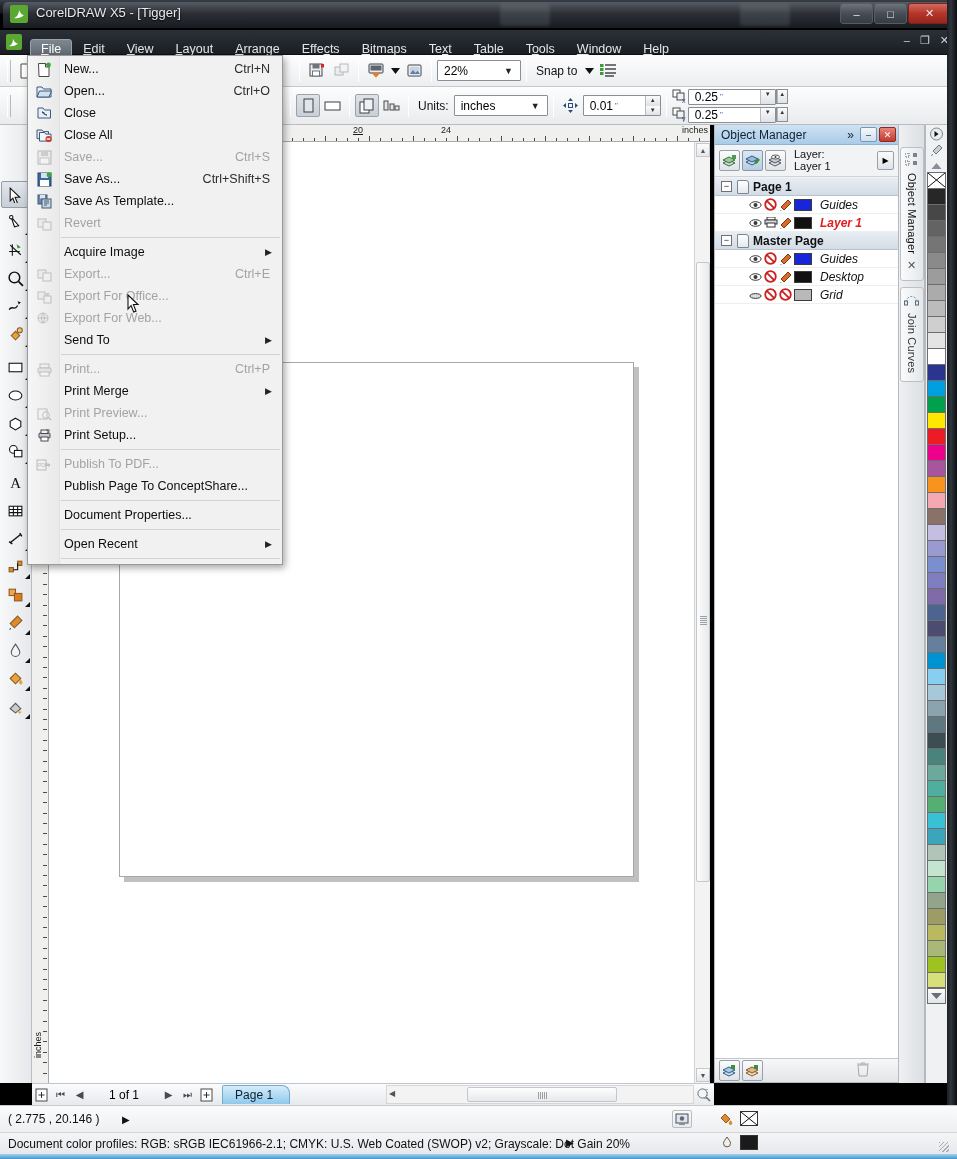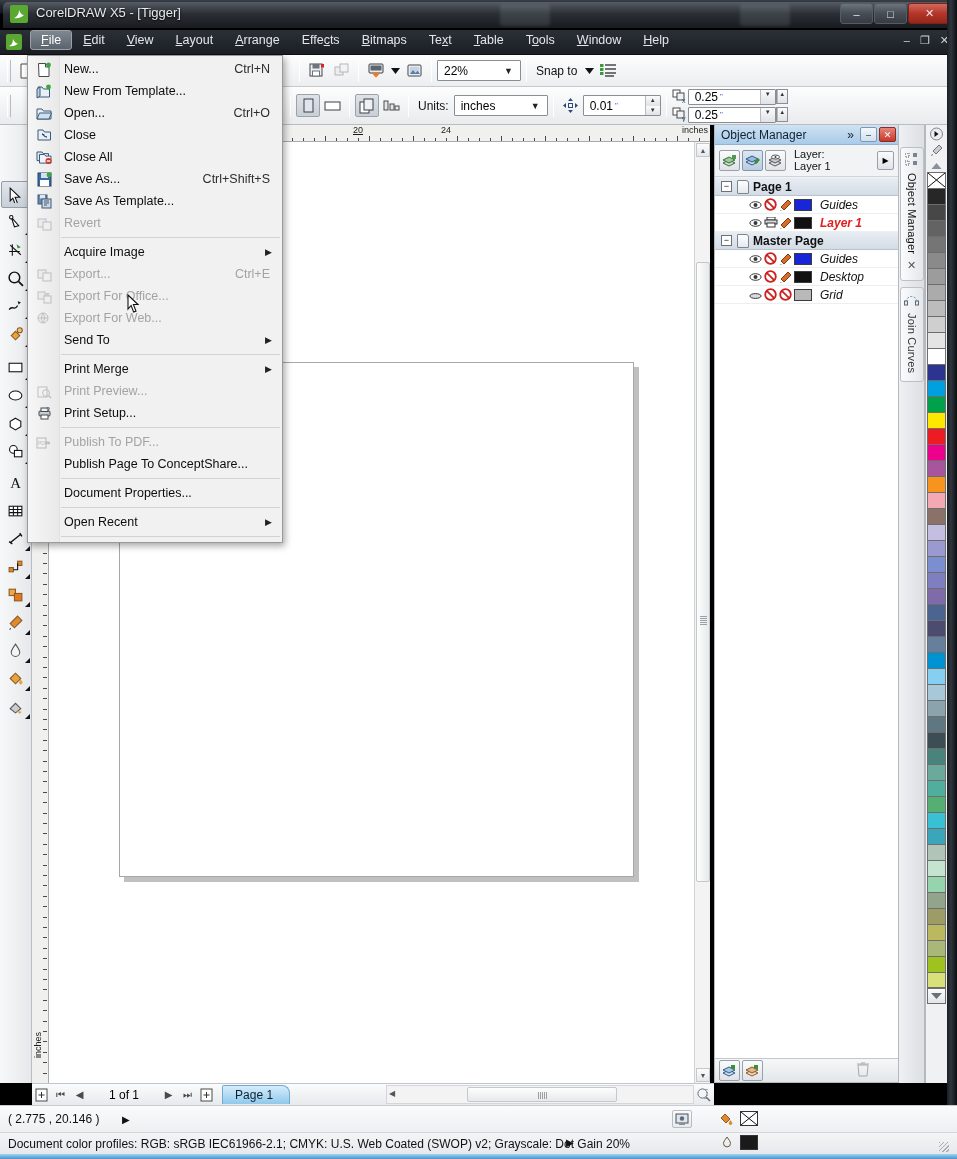--- a/index.html
+++ b/index.html
@@ -21,21 +21,21 @@
     background:linear-gradient(#6d747d,#474d55 50%,#373c43); display:flex;align-items:center;justify-content:center;
     color:#e9ebee; font-size:11px;}
   .winbtn.close{ width:43px; background:linear-gradient(#d26a5c,#b5352a 50%,#96261c); border-color:#7d2119;}
   .ghost-thumb{ position:absolute; top:4px; width:50px; height:22px; background:rgba(180,190,200,.14);
     border-radius:3px; filter:blur(1.4px); }
 
   
   .menubar{ position:absolute; left:0; top:30px; width:957px; height:25px;
     background:linear-gradient(#2b3037,#1b1f24); border-bottom:1px solid #0c0e11; }
   .mb-icon{ position:absolute; left:6px; top:4px; width:16px; height:16px;}
-  .menus{ position:absolute; left:30px; top:0; height:38px; display:flex; align-items:flex-start;}
+  .menus{ position:absolute; left:30px; top:0; height:38px; display:flex; align-items:center;}
   .menu-item{ padding:3px 11px; color:#e3e6e9; font-size:12.5px; white-space:nowrap; }
   .menu-item u{ text-decoration:underline; }
   .menu-item.open{ background:linear-gradient(#7f8890,#5b646d); border:1px solid #99a2ab;
     border-radius:3px; padding:2px 10px; color:#fff;}
   .mdi-btns{ position:absolute; right:8px; top:4px; display:flex; gap:10px; color:#cfd3d8; font-size:11px;}
 
   
   .stdbar{ position:absolute; left:0; top:55px; width:957px; height:32px;
     background:linear-gradient(#fdfdfd,#eceef0); border-bottom:1px solid #c6c9cd;}
   .propbar{ position:absolute; left:0; top:87px; width:957px; height:38px;
@@ -1098,30 +1098,20 @@
               <path d="M2.5 1.5h7l3.5 3.5v9.5h-10z" fill="#fff" stroke="#4a4a4a"></path>
               <path d="M9.5 1.5v3.5h3.5" fill="none" stroke="#4a4a4a"></path>
               <circle cx="12.5" cy="3" r="2.4" fill="#3aa83a"></circle>
             </svg>
           </span>
           <span>New...</span>
           <span class="acc">Ctrl+N</span>
         </div>
         <div class="fm-item">
           <span class="gi">
-            <svg width="16" height="16" viewBox="0 0 16 16">
-              <path d="M2 3h4l1.5 2h6v8H2z" fill="#e6eef6" stroke="#3c5a7a"></path>
-              <path d="M1 5l3-2v9l-3 2z" fill="#bcd0e2" stroke="#3c5a7a"></path>
-              <circle cx="12.5" cy="3" r="2.4" fill="#3aa83a"></circle>
-            </svg>
-          </span>
-          <span>New From Template...</span>
-        </div>
-        <div class="fm-item">
-          <span class="gi">
             <svg width="16" height="15" viewBox="0 0 16 15">
               <path d="M1 3h5l1.5 2h7.5v8H1z" fill="#e8eff6" stroke="#3c5a7a"></path>
               <path d="M1 13l2.5-6h12l-2.5 6z" fill="#cfe0ee" stroke="#3c5a7a"></path>
             </svg>
           </span>
           <span>Open...</span>
           <span class="acc">Ctrl+O</span>
         </div>
         <div class="fm-item">
           <span class="gi">
@@ -1137,20 +1127,31 @@
           <span class="gi">
             <svg width="16" height="15" viewBox="0 0 16 15">
               <path d="M1 2h5l1.2 1.6h5.3v7H1z" fill="#e0eaf4" stroke="#3c5a7a"></path>
               <path d="M3.5 4.5h5l1.2 1.6h5.3v7H3.5z" fill="#f0f5fa" stroke="#3c5a7a"></path>
               <circle cx="12.5" cy="11" r="3" fill="#d6342a"></circle>
               <path d="M10.8 11h3.4" stroke="#fff" stroke-width="1.4"></path>
             </svg>
           </span>
           <span>Close All</span>
         </div>
+        <div class="fm-item dis">
+          <span class="gi">
+            <svg width="15" height="15" viewBox="0 0 15 15" opacity=".35">
+              <rect x="1" y="1" width="13" height="13" fill="#e2e6ea" stroke="#555"></rect>
+              <rect x="4" y="1" width="7" height="5" fill="#8a9099"></rect>
+              <rect x="3" y="8" width="9" height="6" fill="#fff" stroke="#777"></rect>
+            </svg>
+          </span>
+          <span>Save...</span>
+          <span class="acc">Ctrl+S</span>
+        </div>
         <div class="fm-item">
           <span class="gi">
             <svg width="15" height="15" viewBox="0 0 15 15">
               <rect x="1" y="1" width="13" height="13" fill="#3b6aa0" stroke="#244066"></rect>
               <rect x="4" y="1" width="7" height="5" fill="#d8e2ec"></rect>
               <rect x="3" y="8" width="9" height="6" fill="#fff"></rect>
               <circle cx="12" cy="3" r="2.4" fill="#3aa83a"></circle>
             </svg>
           </span>
           <span>Save As...</span>
@@ -1208,20 +1209,31 @@
               <path d="M1 6h10M6 1c2 3 2 7 0 10M6 1c-2 3-2 7 0 10" fill="none" stroke="#666"></path>
             </svg>
           </span>
           <span>Export For Web...</span>
         </div>
         <div class="fm-item">
           <span>Send To</span>
           <span class="sub">▶</span>
         </div>
         <div class="fm-sep"></div>
+        <div class="fm-item dis">
+          <span class="gi">
+            <svg width="15" height="14" viewBox="0 0 15 14" opacity=".35">
+              <rect x="3" y="1" width="9" height="4" fill="#eef1f4" stroke="#666"></rect>
+              <rect x="1" y="5" width="13" height="5" rx="1" fill="#c9ced4" stroke="#666"></rect>
+              <rect x="3" y="9" width="9" height="4" fill="#fff" stroke="#666"></rect>
+            </svg>
+          </span>
+          <span>Print...</span>
+          <span class="acc">Ctrl+P</span>
+        </div>
         <div class="fm-item">
           <span>Print Merge</span>
           <span class="sub">▶</span>
         </div>
         <div class="fm-item dis">
           <span class="gi">
             <svg width="15" height="14" viewBox="0 0 15 14" opacity=".35">
               <rect x="1" y="2" width="9" height="10" fill="#f2f4f6" stroke="#666"></rect>
               <circle cx="9" cy="8" r="3.4" fill="none" stroke="#666"></circle>
               <path d="M11.4 10.4L14 13" stroke="#666" stroke-width="1.4"></path>

